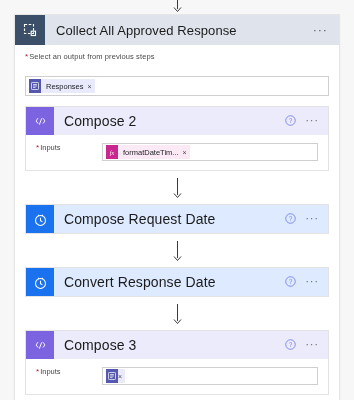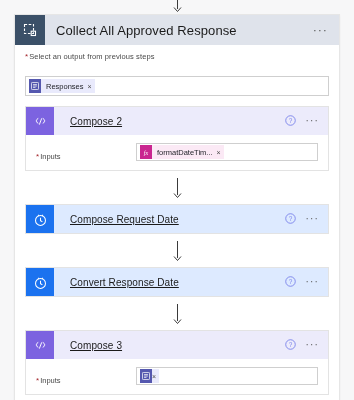--- a/index.html
+++ b/index.html
@@ -163,28 +163,27 @@
   }
   .card-icon {
     width: 28px;
     height: 28px;
     flex: 0 0 28px;
     display: flex;
     align-items: center;
     justify-content: center;
   }
   .card-title {
-    font-size: 10px;
+    font-size: 14px;
     color: #1b1b1b;
-    padding-left: 16px;
+    padding-left: 10px;
     flex: 1 1 auto;
     white-space: nowrap;
     overflow: hidden;
     letter-spacing: .1px;
-    text-decoration: underline;
   }
   .card-actions {
     display: flex;
     align-items: center;
     gap: 9px;
     padding-right: 9px;
   }
   .help-ico { display: block; }
   .ellipsis {
     color: #5c5c5c;
@@ -196,40 +195,39 @@
 
   
   .head-compose { background: #ecebfb; }
   .ico-compose  { background: #7c63e0; }
   .head-clock   { background: #ddeaff; }
   .ico-clock    { background: #1b72ef; }
 
   
   .card-body {
     display: flex;
-    align-items: flex-end;
+    align-items: flex-start;
     padding: 8px 10px 9px 10px;
     background: #fff;
   }
   .inputs-label {
     font-size: 7.5px;
     color: #4a4a4a;
     width: 66px;
     flex: 0 0 66px;
   }
   .inputs-box {
     flex: 1 1 auto;
     border: 1px solid #cfcfcf;
     background: #fff;
     height: 18px;
     display: flex;
     align-items: center;
     padding: 0 3px;
     box-sizing: border-box;
-    margin-left: 34px;
   }
   .sp10 { height: 10px; }
 </style>
 </head>
 <body>
 
 <div class="canvas">
 
   <div class="top-arrow">
     <span>

